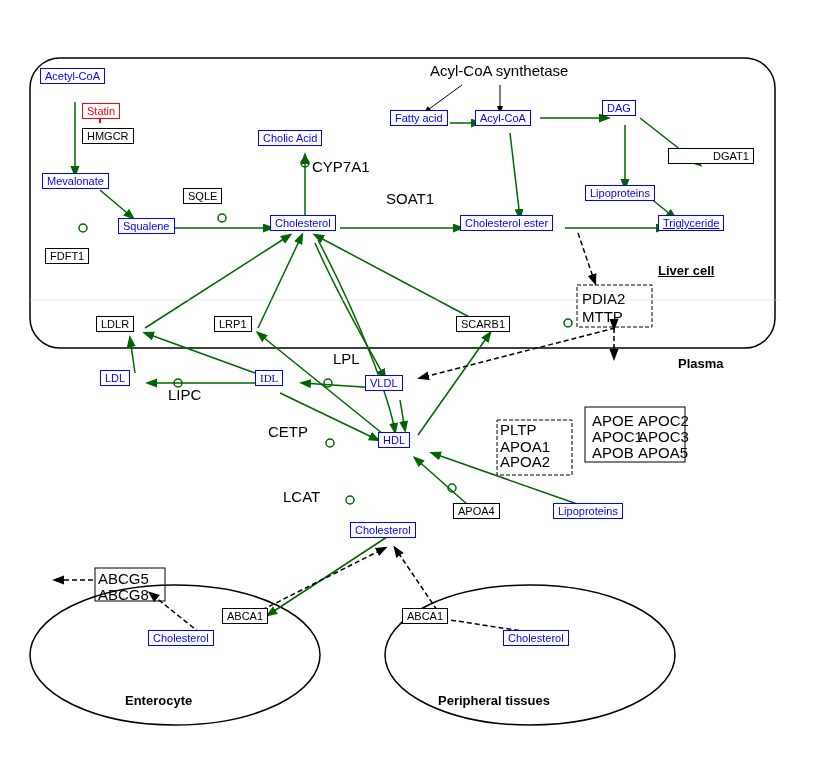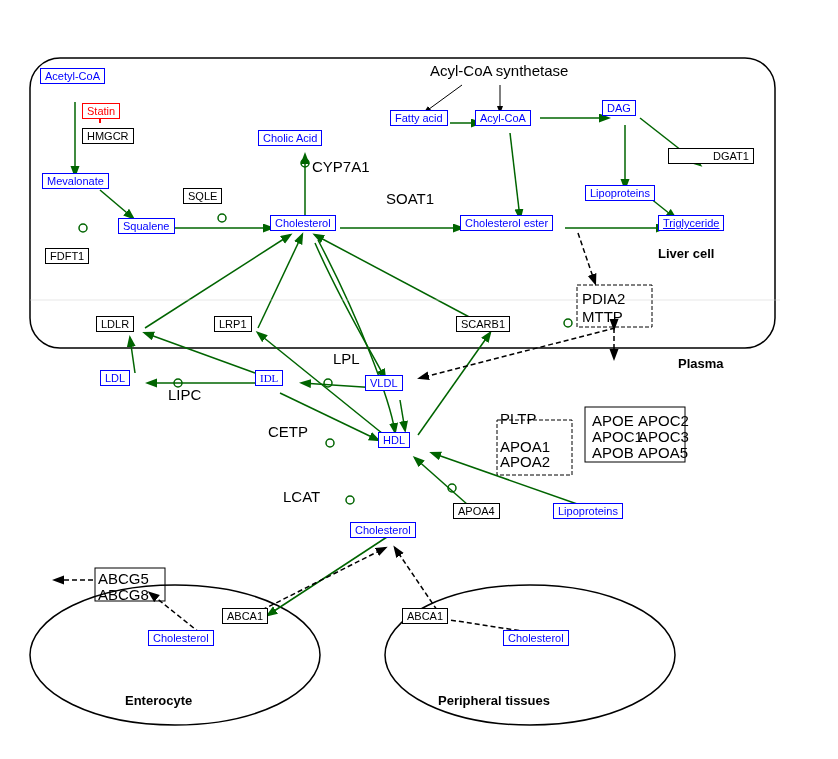--- a/index.html
+++ b/index.html
@@ -205,21 +205,21 @@
 
   <div class="node-box node-black" style="left:668px;top:148px;padding-left:44px;">DGAT1</div>
 
   <div class="node-box node-blue" style="left:585px;top:185px;">Lipoproteins</div>
 
   <div class="node-box node-blue" style="left:658px;top:215px;text-decoration:underline;">Triglyceride</div>
 
   <div class="label-only" style="left:582px;top:290px;">PDIA2</div>
   <div class="label-only" style="left:582px;top:308px;">MTTP</div>
 
-  <div class="region-label" style="left:658px;top:246px;">Liver cell</div>
+  <div class="region-label" style="left:658px;top:263px;text-decoration:underline;">Liver cell</div>
 
   <div class="region-label" style="left:678px;top:340px;margin-top:16px;">Plasma</div>
 
   <div class="node-box node-black" style="left:96px;top:316px;">LDLR</div>
 
   <div class="node-box node-black" style="left:214px;top:316px;">LRP1</div>
 
   <div class="node-box node-black" style="left:456px;top:316px;">SCARB1</div>
 
   <div class="node-box node-blue" style="left:100px;top:370px;">LDL</div>
@@ -240,21 +240,21 @@
 
   <div class="node-box node-blue" style="left:350px;top:522px;">Cholesterol</div>
 
   <div class="label-only" style="left:592px;top:412px;">APOE</div>
   <div class="label-only" style="left:638px;top:412px;">APOC2</div>
   <div class="label-only" style="left:592px;top:428px;">APOC1</div>
   <div class="label-only" style="left:638px;top:428px;">APOC3</div>
   <div class="label-only" style="left:592px;top:444px;">APOB</div>
   <div class="label-only" style="left:638px;top:444px;">APOA5</div>
 
-  <div class="label-only" style="left:500px;top:410px;">PLTP</div>
+  <div class="label-only" style="left:500px;top:421px;">PLTP</div>
   <div class="label-only" style="left:500px;top:438px;">APOA1</div>
   <div class="label-only" style="left:500px;top:453px;">APOA2</div>
 
   <div class="node-box node-black" style="left:453px;top:503px;">APOA4</div>
 
   <div class="node-box node-blue" style="left:553px;top:503px;">Lipoproteins</div>
 
   <div class="label-only" style="left:98px;top:570px;">ABCG5</div>
   <div class="label-only" style="left:98px;top:586px;">ABCG8</div>
 

